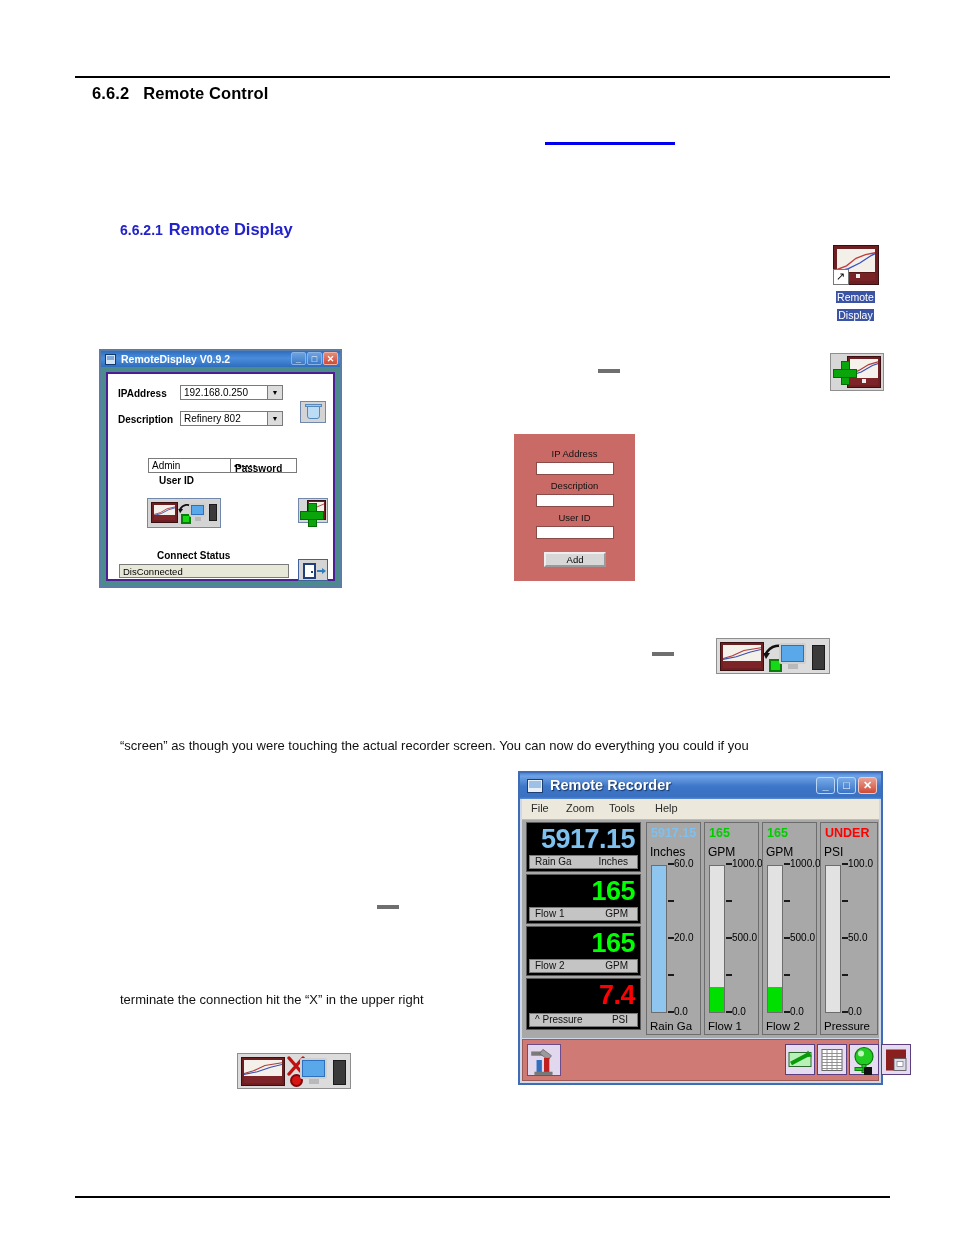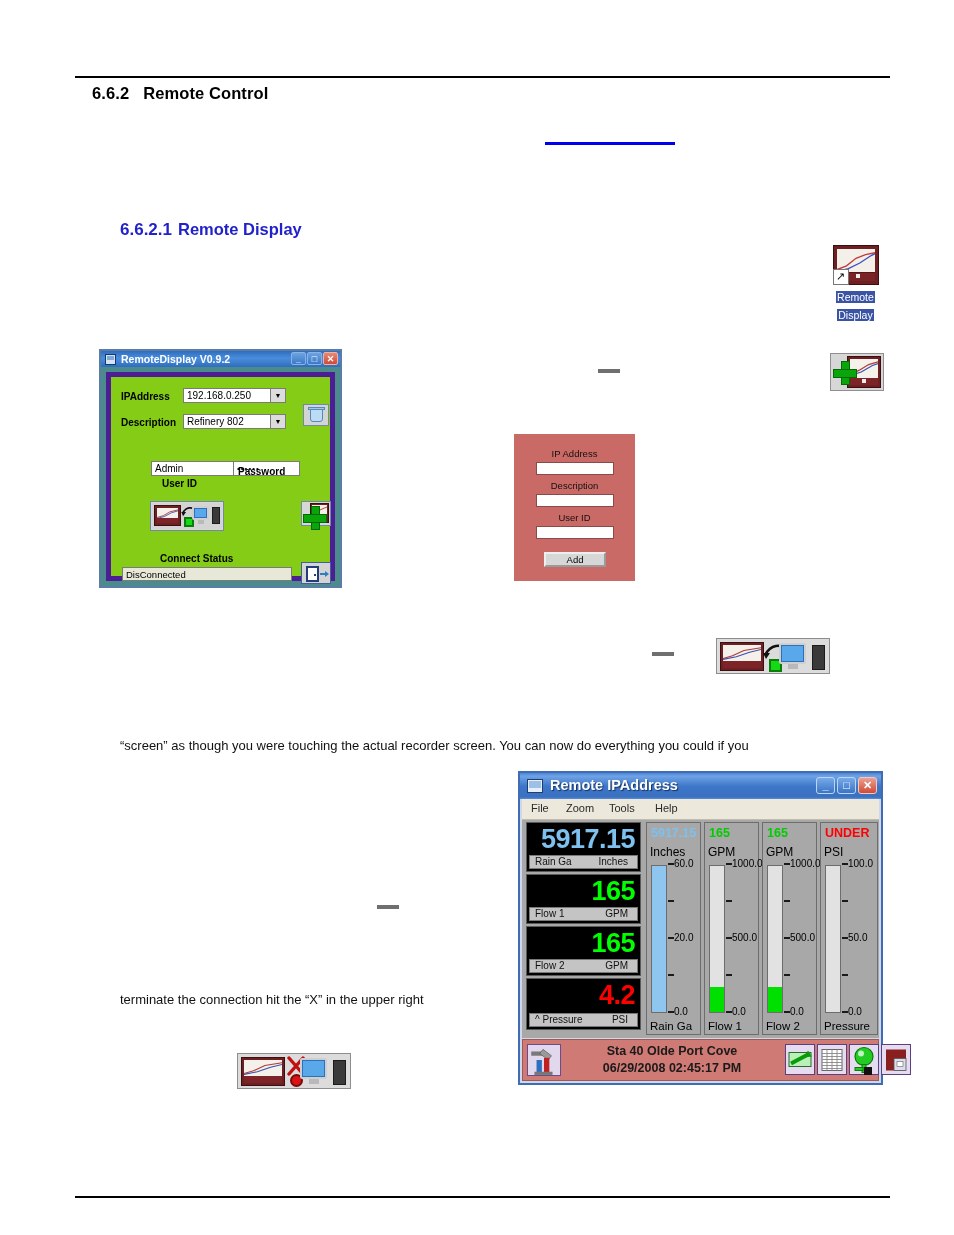--- a/index.html
+++ b/index.html
@@ -12,21 +12,21 @@
 
   
   .hrule{position:absolute;background:#000;height:2px;left:75px;width:815px;}
   .hrule.top{top:76px;}
   .hrule.bottom{top:1196px;}
 
   .h2{position:absolute;left:92px;top:84px;font-size:16.5px;font-weight:bold;color:#000;letter-spacing:.1px;}
   .h2 .num{display:inline-block;margin-right:14px;}
 
   .h3{position:absolute;left:120px;top:220px;color:#2222cc;font-weight:bold;}
-  .h3 .num{font-size:17px;}
+  .h3 .num{font-size:14px;}
   .h3 .txt{font-size:16.5px;margin-left:6px;}
 
   .bluelink{position:absolute;left:545px;top:142px;width:130px;height:3px;background:#0000ee;}
 
   .para{position:absolute;font-size:13px;color:#111;line-height:17px;}
   .para.p1{left:120px;top:737px;width:800px;}
   .para.p2{left:120px;top:991px;width:390px;text-align:justify;}
 
   .dash{position:absolute;height:4px;background:#6f6f6f;width:22px;}
 
@@ -75,21 +75,21 @@
     background:#4c8b8b;border:2px solid #5a7ca8;box-sizing:border-box;}
   .rd-title{position:absolute;left:0;top:0;right:0;height:16px;
     background:linear-gradient(to bottom,#2f6dbe 0%,#4a8ddc 45%,#2f6dbe 100%);
     color:#fff;font-size:10.5px;font-weight:bold;line-height:16px;padding-left:20px;box-sizing:border-box;}
   .rd-ico{position:absolute;left:4px;top:3px;width:11px;height:11px;background:#d7e3f2;border:1px solid #123a6e;box-sizing:border-box;}
   .rd-ico:after{content:"";position:absolute;left:1px;top:1px;right:1px;bottom:4px;background:#7ea9d8;}
   .rd-btns{position:absolute;right:2px;top:1px;display:flex;gap:1px;}
   .rd-btns span{width:15px;height:13px;font-size:9px;line-height:13px;text-align:center;color:#fff;
      background:linear-gradient(to bottom,#6da3e0,#3c79c6);border:1px solid #89b3e6;box-sizing:border-box;border-radius:2px;}
   .rd-btns span.cls{background:linear-gradient(to bottom,#e58a7a,#cf4b35);border-color:#f0b0a2;font-weight:bold;}
-  .rd-body{position:absolute;left:5px;top:21px;right:5px;bottom:5px;background:#84cc16;border:5px solid #4c1d95;box-sizing:border-box;}
+  .rd-body{position:absolute;left:5px;top:21px;right:5px;bottom:5px;background:#ffffff;border:2px solid #4c1d95;box-sizing:border-box;}
 
   .rd-lbl{position:absolute;font-size:10px;font-weight:bold;color:#000;}
   .rd-combo{position:absolute;height:15px;background:#fff;border:1px solid #7a7a7a;box-sizing:border-box;
     font-size:10px;line-height:14px;padding-left:3px;color:#000;}
   .rd-combo .arrow{position:absolute;right:0;top:0;width:14px;height:13px;background:#dcdcdc;border-left:1px solid #7a7a7a;
     font-size:7px;line-height:13px;text-align:center;color:#000;}
   .rd-input{position:absolute;height:15px;background:#fff;border:1px solid #7a7a7a;box-sizing:border-box;
     font-size:10px;line-height:14px;padding-left:3px;color:#000;}
   .rd-status{position:absolute;left:11px;top:190px;width:170px;height:14px;background:#e8e8d8;border:1px solid #7a7a7a;
     box-sizing:border-box;font-size:9.5px;line-height:13px;padding-left:3px;color:#000;}
@@ -349,21 +349,21 @@
     <div class="alab" style="top:46px;">Description</div>
     <div class="afld" style="top:60px;"></div>
     <div class="alab" style="top:78px;">User ID</div>
     <div class="afld" style="top:92px;"></div>
     <div class="abtn">Add</div>
   </div>
 
   <div class="rrwin">
     <div class="rr-title">
       <div class="tico"></div>
-      <div class="ttxt">Remote IPAddress</div>
+      <div class="ttxt">Remote Recorder</div>
       <div class="tbtns">
         <span>_</span>
         <span>□</span>
         <span class="cls">✕</span>
       </div>
     </div>
 
     <div class="rr-menu">
       <span style="left:9px;">File</span>
       <span style="left:44px;">Zoom</span>
@@ -391,21 +391,21 @@
 
       <div class="dro" style="top:106px;height:50px;">
         <div class="val" style="color:#00ff00;">165</div>
         <div class="cap">
           <b>Flow 2</b>
           <i>GPM</i>
         </div>
       </div>
 
       <div class="dro" style="top:158px;height:52px;">
-        <div class="val" style="color:#ff0000;">4.2</div>
+        <div class="val" style="color:#ff0000;">7.4</div>
         <div class="cap">
           <b>^ Pressure</b>
           <i>PSI</i>
         </div>
       </div>
 
       <div class="bar" style="left:124px;">
         <div class="bval" style="color:#7ec0ee;">5917.15</div>
         <div class="bunit">Inches</div>
         <div class="tube">
@@ -484,24 +484,20 @@
 
     <div class="rr-status">
       <div class="st-tool">
         <svg viewBox="0 0 30 28" style="width:100%;height:100%;">
           <path d="M3,6 L16,6 L16,10 L3,10 Z" fill="#7a7a7a"></path>
           <path d="M14,4 L22,10 L19,14 L11,8 Z" fill="#9a9a9a" stroke="#555" stroke-width="0.6"></path>
           <rect x="8" y="14" width="5" height="12" fill="#2f6fbf"></rect>
           <rect x="15" y="12" width="5" height="14" fill="#c02020"></rect>
           <rect x="6" y="25" width="17" height="3" fill="#777"></rect>
         </svg>
-      </div>
-      <div class="st-txt">
-        <div>Sta 40 Olde Port Cove</div>
-        <div>06/29/2008 02:45:17 PM</div>
       </div>
 
       <div class="st-btn" style="left:262px;">
         <svg viewBox="0 0 28 28" style="width:100%;height:100%;">
           <rect x="3" y="7" width="22" height="14" fill="#b8f0b8" stroke="#2a6a2a" stroke-width="1"></rect>
           <path d="M5,18 L22,9" stroke="#0a9a0a" stroke-width="4"></path>
           <polygon points="22,5 26,11 18,12" fill="#0a9a0a"></polygon>
         </svg>
       </div>
 

